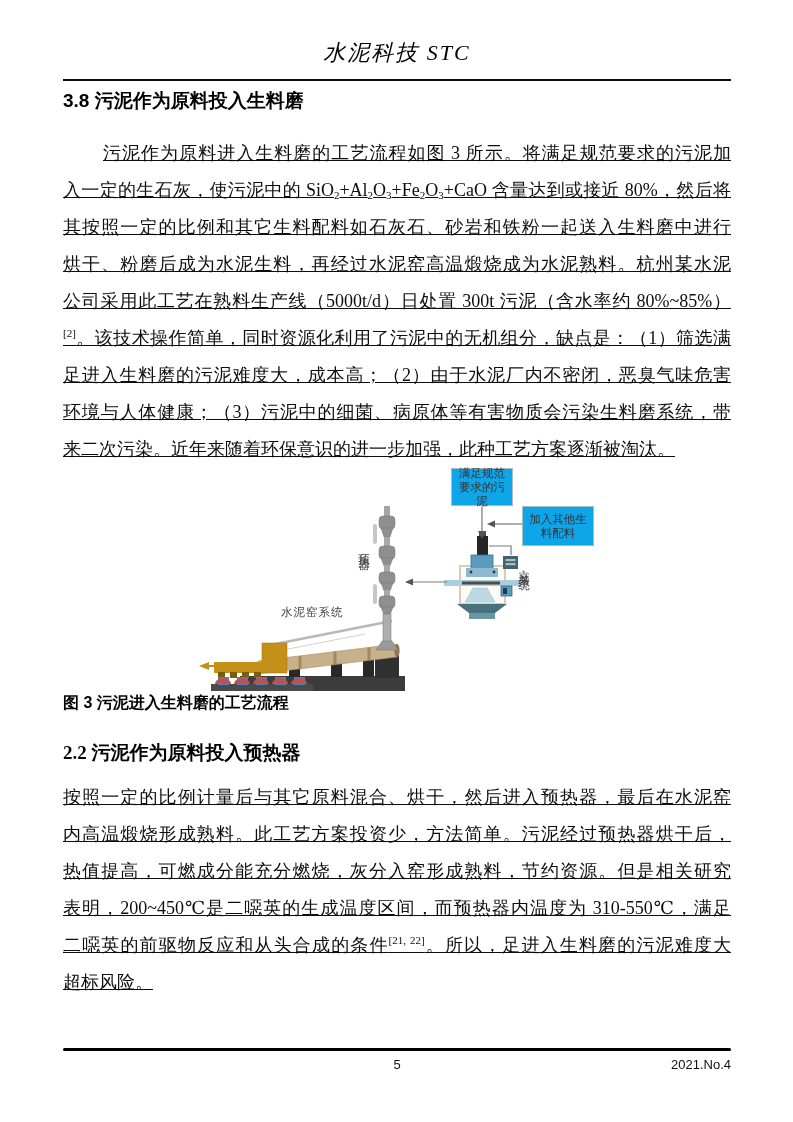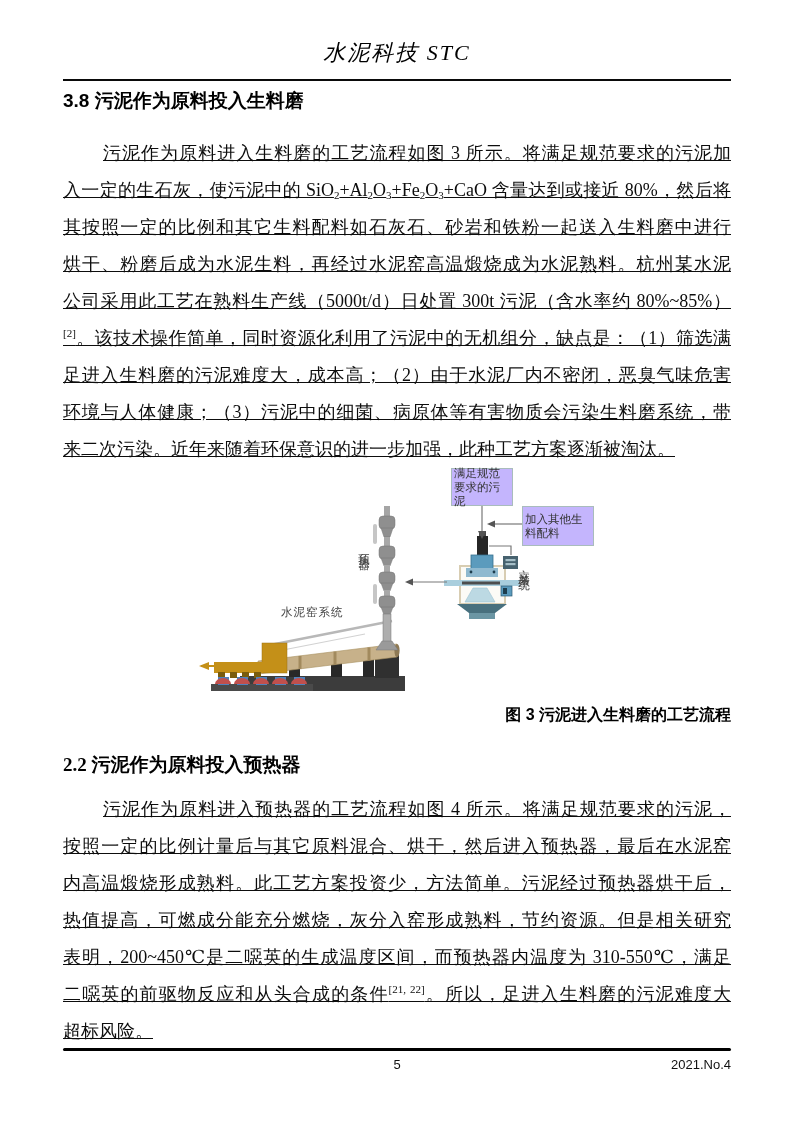--- a/index.html
+++ b/index.html
@@ -26,43 +26,43 @@
     text-align:justify;text-align-last:justify;color:#0d0d0d;text-decoration:underline;
   }
   .para .line.first{text-indent:40px;}
   .para .line.last{text-align-last:left;}
   .para .line sup{font-size:11px;line-height:0;vertical-align:7px;letter-spacing:0;}
   .para .line sub{font-size:11px;line-height:0;vertical-align:-3px;}
   
   .figure-wrap{position:relative;width:420px;height:232px;margin:-8px 0 0 132px;}
   .figure-wrap svg{position:absolute;left:0;top:0;}
   .fig-box{
-    position:absolute;border:1.2px solid #a9bcbc;background:#c4b5fd;
+    position:absolute;border:1.2px solid #a9bcbc;background:#0ea5e9;
     font-family:"Liberation Sans","DejaVu Sans",sans-serif;
-    font-size:11.5px;line-height:14px;color:#333;text-align:left;
+    font-size:11.5px;line-height:14px;color:#333;text-align:center;
     display:flex;align-items:center;justify-content:center;
     padding:2px;box-sizing:border-box;
   }
   .fig-box.sludge{left:256px;top:8px;width:62px;height:38px;}
   .fig-box.ingredients{left:327px;top:46px;width:72px;height:40px;}
   .fig-vlabel{
     position:absolute;writing-mode:vertical-rl;letter-spacing:3px;
     font-family:"Liberation Sans","DejaVu Sans",sans-serif;
     font-size:11.5px;color:#444;
   }
   .fig-vlabel.preheater{left:161px;top:84px;}
   .fig-vlabel.mill{left:321px;top:100px;}
   .fig-hlabel{
     position:absolute;left:86px;top:145px;letter-spacing:1px;
     font-family:Liberation Mono, monospace;
     font-size:11.5px;color:#444;
   }
   .fig-caption{
-    text-align:right;font-family:"Liberation Sans","DejaVu Sans",sans-serif;
-    font-size:16px;font-weight:600;line-height:22px;color:#000;margin-top:12px;
+    text-align:left;font-family:"Liberation Sans","DejaVu Sans",sans-serif;
+    font-size:16px;font-weight:600;line-height:22px;color:#000;margin-top:0;
   }
   
   .footer{position:absolute;left:63px;right:62px;top:1048px;}
   .footer-rule{height:3px;background:#000;border-radius:2px;}
   .footer-row{position:relative;margin-top:6px;height:18px;
     font-family:"Liberation Sans","DejaVu Sans",sans-serif;font-size:13px;color:#111;}
   .footer-page{position:absolute;left:0;right:0;text-align:center;}
   .footer-issue{position:absolute;right:0;top:0;}
 </style>
 </head>
@@ -201,21 +201,20 @@
     <div class="fig-vlabel preheater">预热器</div>
     <div class="fig-vlabel mill">立磨系统</div>
     <div class="fig-hlabel">水泥窑系统</div>
   </div>
 
   <div class="fig-caption">图 3 污泥进入生料磨的工艺流程</div>
 
   <div class="section-heading second">2.2 污泥作为原料投入预热器</div>
 
   <div class="para para2">
-      <div class="line first"><span>污泥作为原料进入预热器的工艺流程如图 4 所示。将满足规范要求的污泥，</span></div>
       <div class="line"><span>按照一定的比例计量后与其它原料混合、烘干，然后进入预热器，最后在水泥窑</span></div>
       <div class="line"><span>内高温煅烧形成熟料。此工艺方案投资少，方法简单。污泥经过预热器烘干后，</span></div>
       <div class="line"><span>热值提高，可燃成分能充分燃烧，灰分入窑形成熟料，节约资源。但是相关研究</span></div>
       <div class="line"><span>表明，200~450℃是二噁英的生成温度区间，而预热器内温度为 310-550℃，满足</span></div>
       <div class="line"><span>二噁英的前驱物反应和从头合成的条件</span><sup>[21, 22]</sup><span>。所以，足进入生料磨的污泥难度大</span></div>
       <div class="line last"><span>超标风险。</span></div>
     </div>
 
 </div>
 

